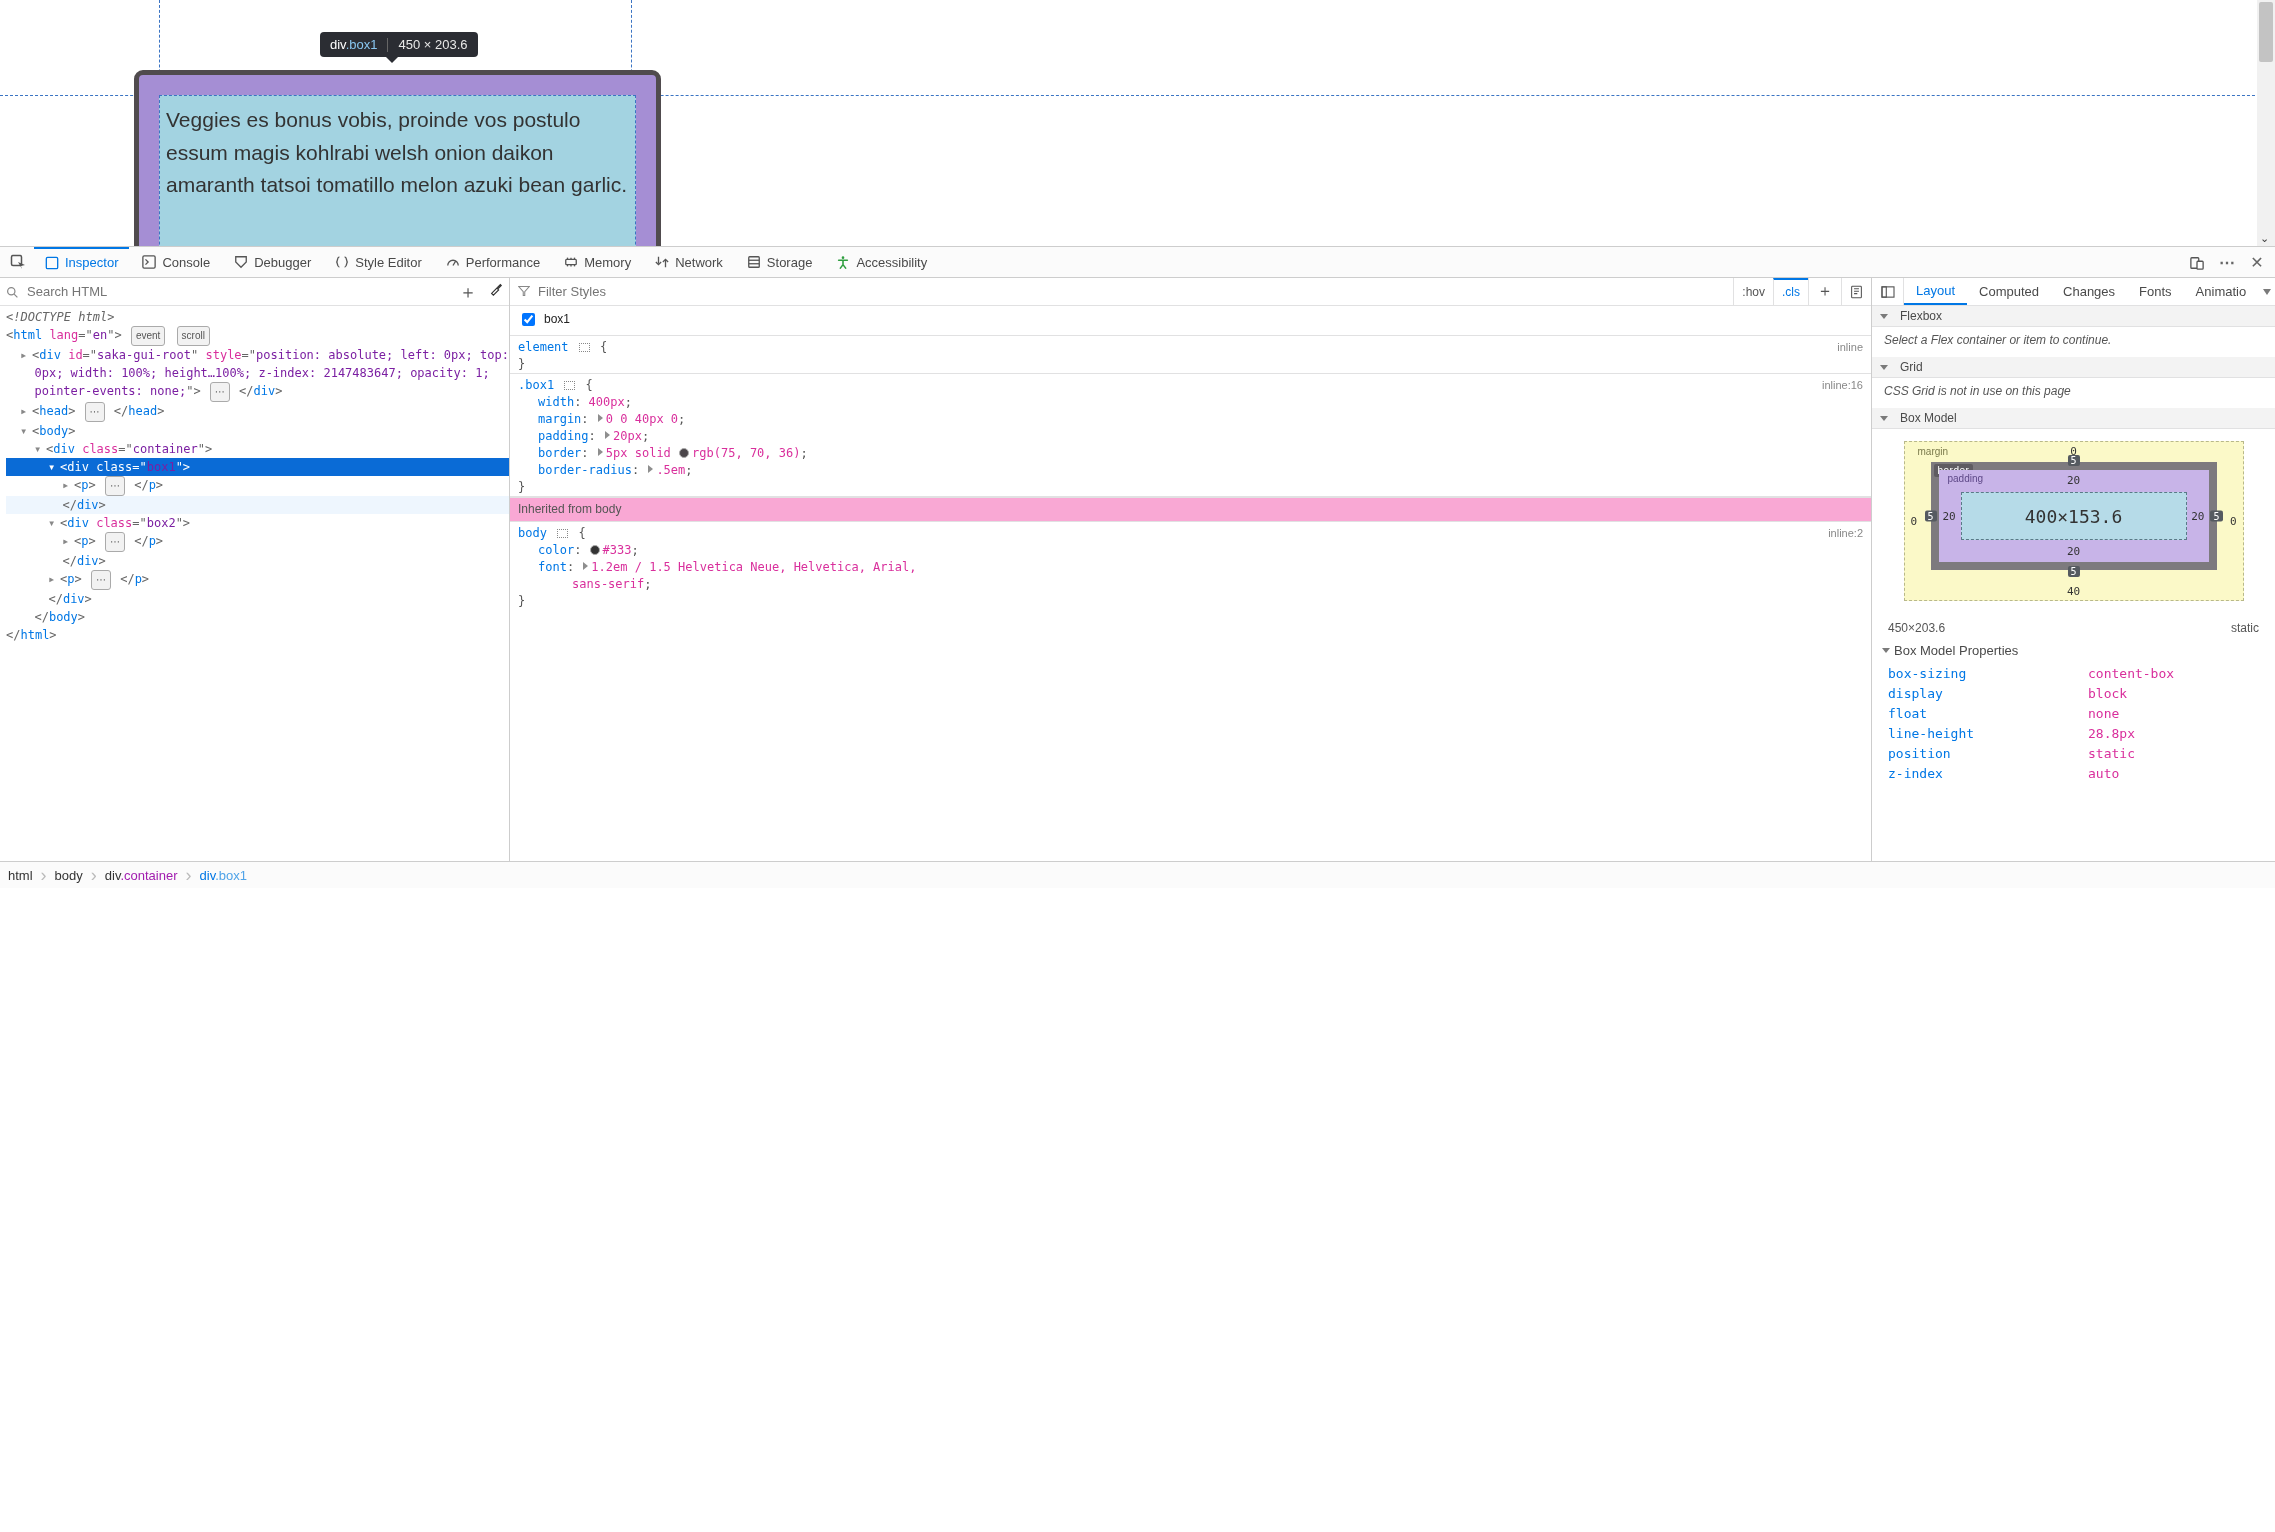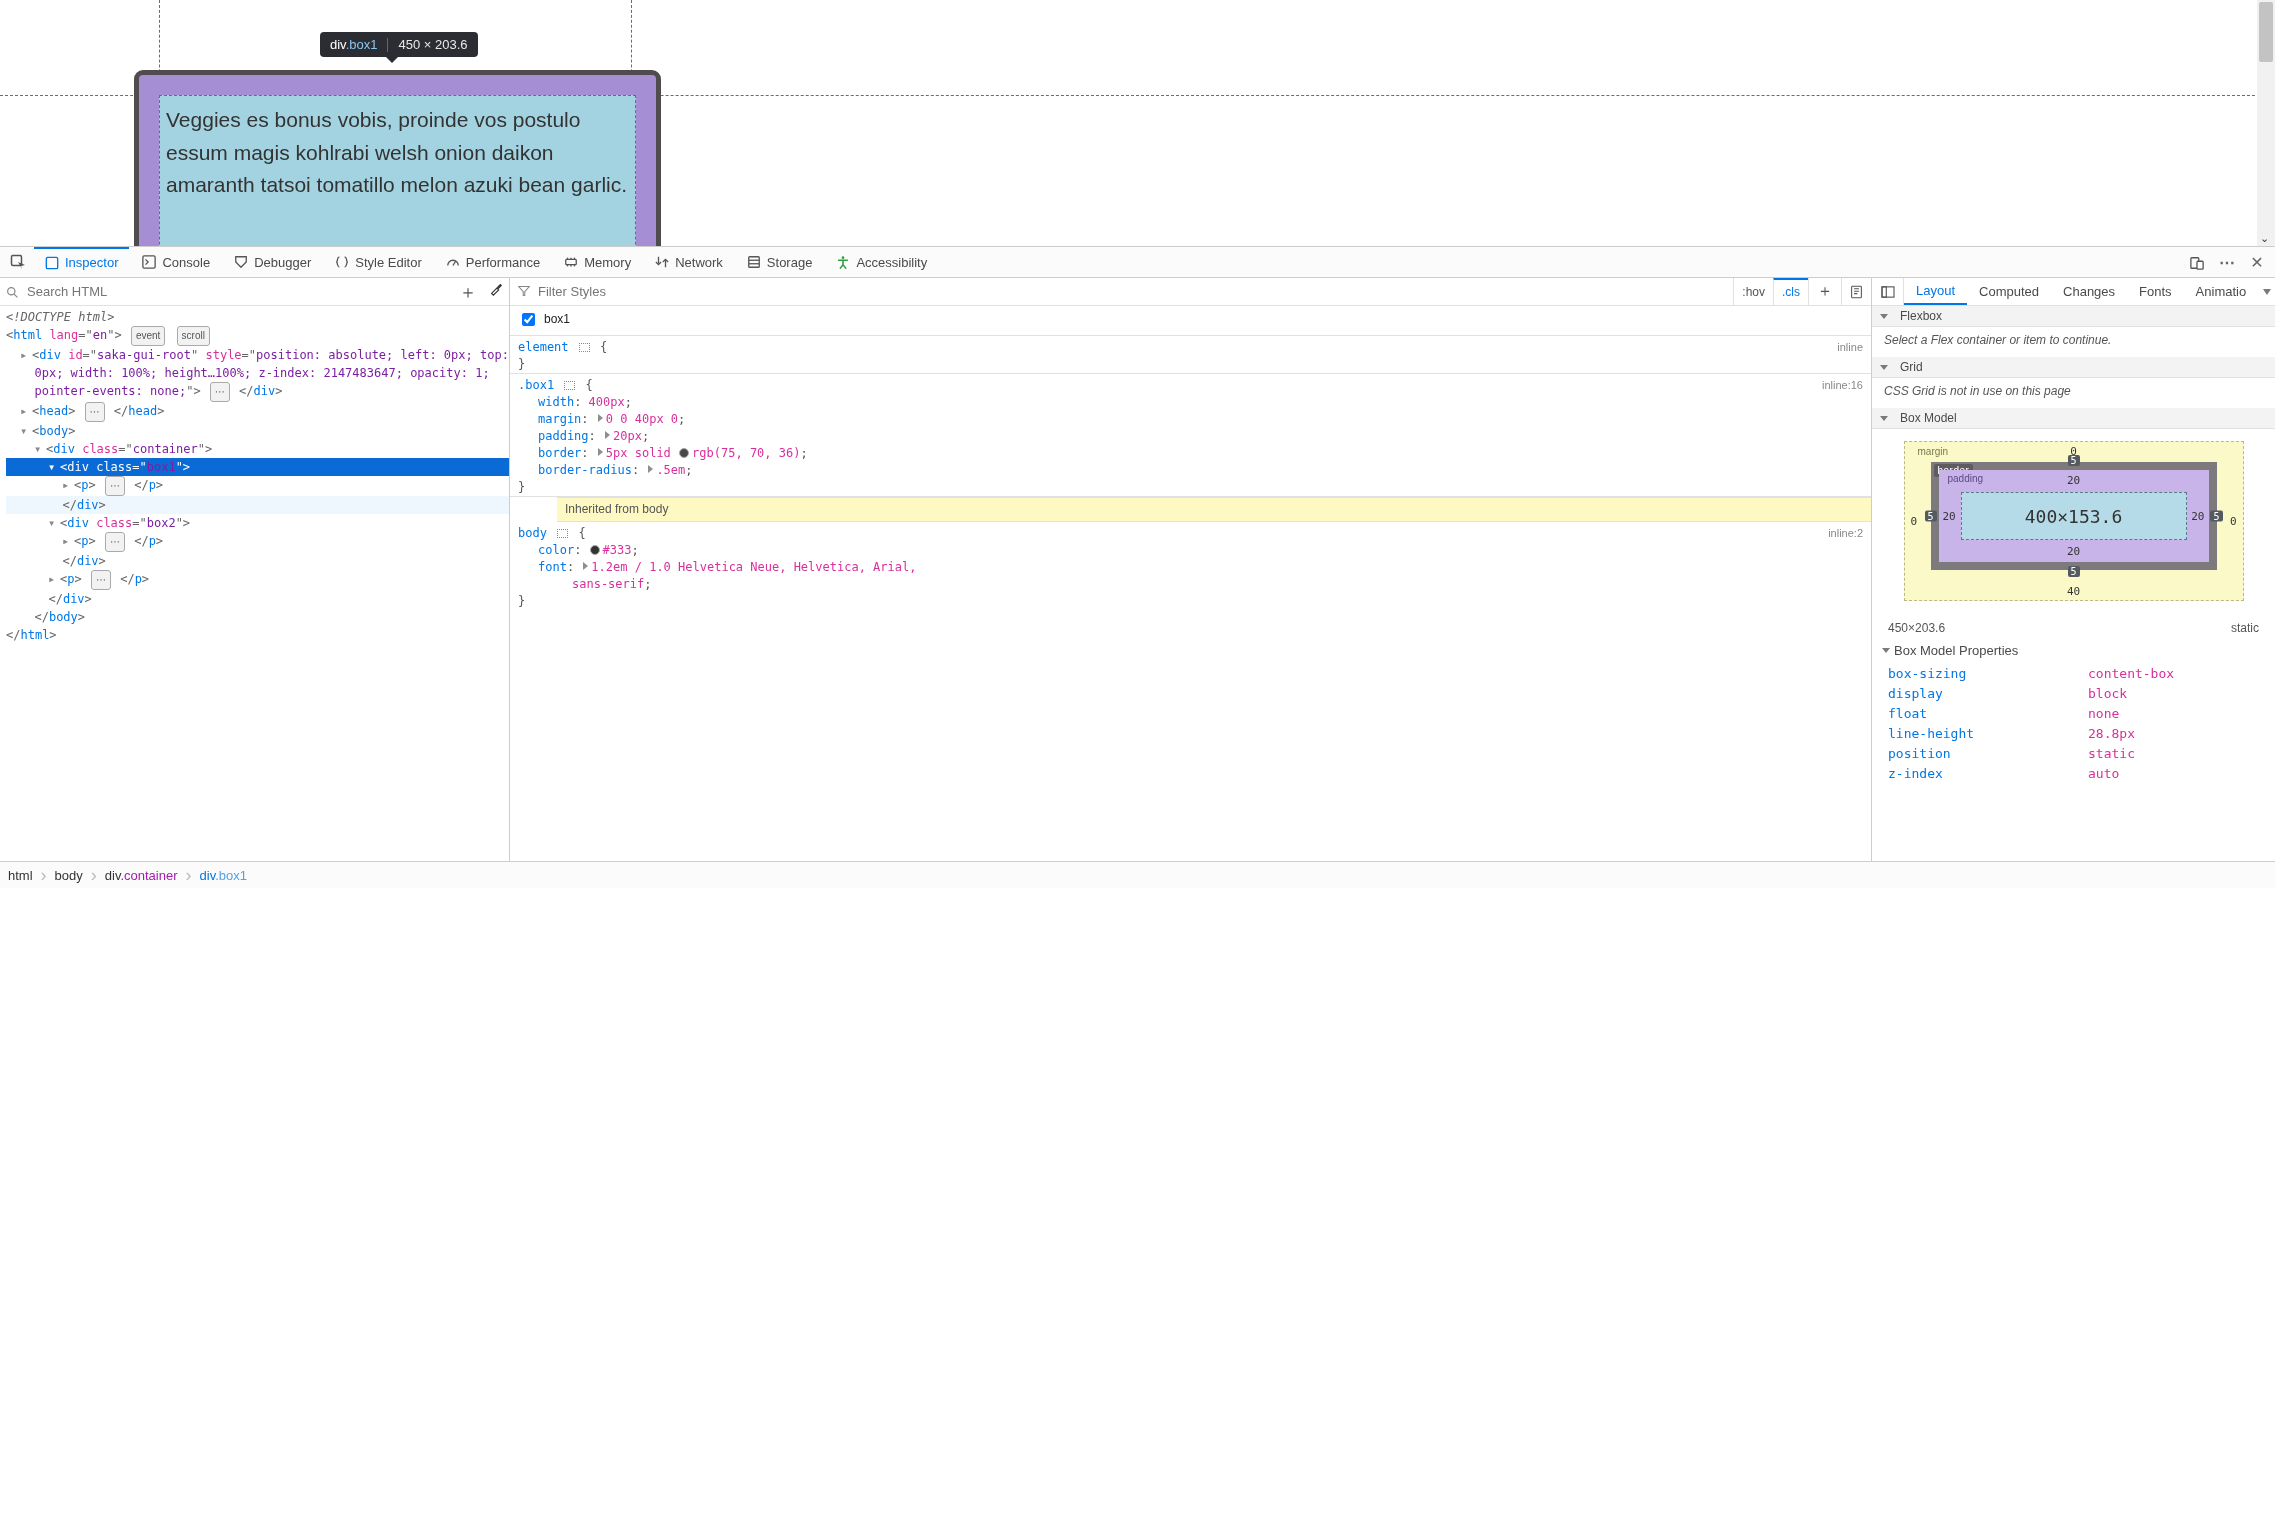--- a/index.html
+++ b/index.html
@@ -264,27 +264,26 @@
   }
   .rules-body .swatch {
     display:inline-block; width:10px; height:10px;
     border-radius:50%;
     border:1px solid #aaa;
     vertical-align:-1px;
     margin:0 3px 0 1px;
   }
   .rules-body .decl { padding-left:20px; white-space:nowrap; }
   .rules-body .section-header {
-    background:#fef9c3;
+    background:#f9a8d4;
     border-top:1px solid var(--panel-border);
     border-bottom:1px solid var(--panel-border);
     padding:3px 8px;
     font-family:"Segoe UI",sans-serif;
     color:#555;
-    margin-left:47px;
   }
   .rules-body .newclass {
     padding:4px 8px;
     color:#888;
     border-bottom:1px solid var(--panel-border);
     font-family:"Segoe UI",sans-serif;
     font-style:italic;
   }
   .rules-body .classcheck {
     padding:4px 8px 6px 8px;
@@ -666,21 +665,21 @@
       </div>
 
       <div class="section-header">Inherited from body</div>
 
       <div class="rule-row" style="border-bottom:none;">
         <span class="rule-origin">inline:2</span>
         <span class="selector">body</span>
         <span class="flex-icon"></span>
         <span class="brace">{</span><br>
         <div class="decl"><span class="prop">color</span><span class="brace">: </span><span class="swatch" style="background:#333"></span><span class="num">#333</span><span class="brace">;</span></div>
-        <div class="decl"><span class="prop">font</span><span class="brace">: </span><span class="shorthand-tri"></span><span class="num">1.2em / 1.0 Helvetica Neue, Helvetica, Arial, </span></div>
+        <div class="decl"><span class="prop">font</span><span class="brace">: </span><span class="shorthand-tri"></span><span class="num">1.2em / 1.5 Helvetica Neue, Helvetica, Arial, </span></div>
         <div class="decl" style="padding-left:54px;"><span class="num">sans-serif</span><span class="brace">;</span></div>
         <span class="brace">}</span>
       </div>
     </div>
   </div>
 
   <div class="pane pane-side">
     <div class="side-tabs">
       <span class="boxmodel-toggle">
         <svg class="icon-svg" width="14" height="12" viewBox="0 0 16 14">

